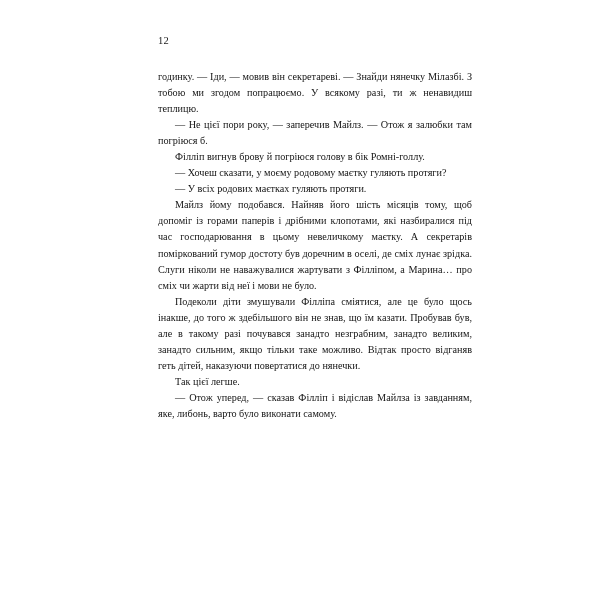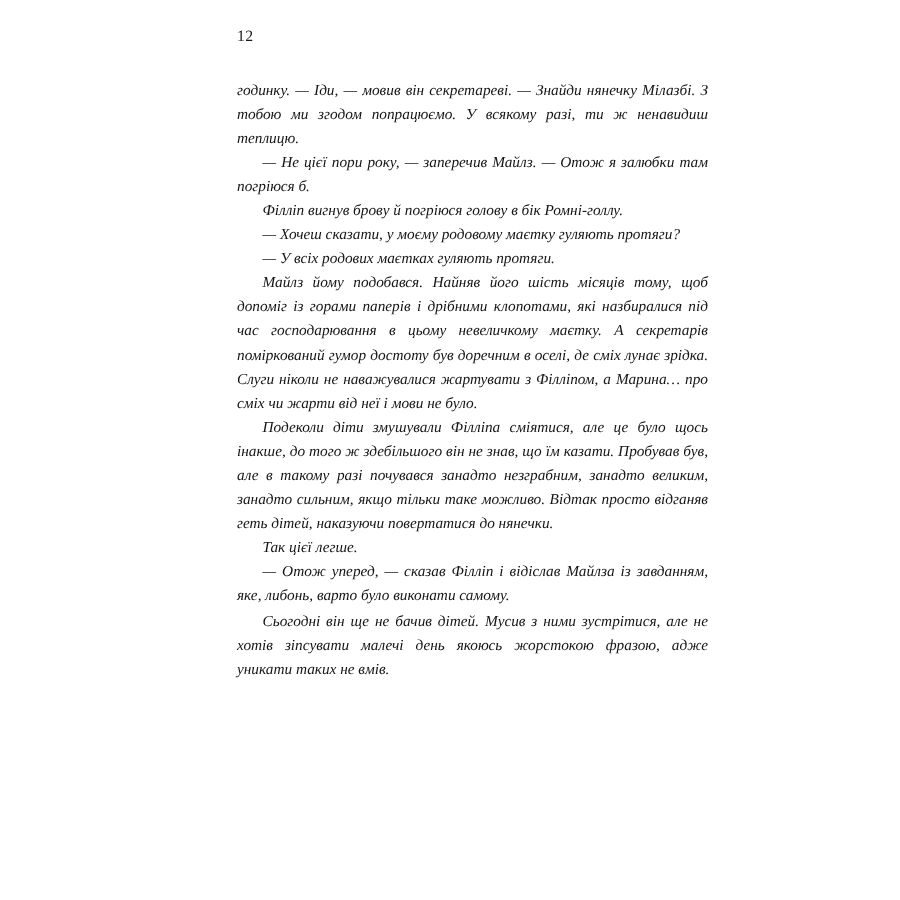--- a/index.html
+++ b/index.html
@@ -11,21 +11,21 @@
     height: 600px;
     background: #ffffff;
     font-family: "Liberation Serif", serif;
     overflow: hidden;
   }
   .page {
     position: relative;
     width: 600px;
     height: 600px;
     box-sizing: border-box;
-    padding: 20px 128px 0 158px;
+    padding: 36px 128px 0 158px;
   }
   .page-number {
     font-family: "Liberation Serif", serif;
     font-size: 10.5px;
     color: #1a1a1a;
     letter-spacing: 0.2px;
     margin: 0 0 22px 0;
     line-height: 1;
   }
   .body-text {
@@ -33,36 +33,34 @@
     font-size: 10.2px;
     line-height: 16.1px;
     color: #141414;
     text-align: justify;
     text-justify: inter-word;
     hyphens: manual;
   }
   .body-text p {
     margin: 0;
     text-indent: 17px;
-    font-style: italic;
   }
   .body-text p.noindent {
     text-indent: 0;
   }
 </style>
 </head>
 <body>
 
 <div class="page">
   <div class="page-number">12</div>
   <div class="body-text">
     <p class="noindent">годинку. — Іди, — мовив він секретареві. — Знайди нянечку Мілазбі. З тобою ми згодом попрацюємо. У всякому разі, ти ж ненавидиш теплицю.</p>
     <p>— Не цієї пори року, — заперечив Майлз. — Отож я залюбки там погріюся б.</p>
     <p>Філліп вигнув брову й погріюся голову в бік Ромні-голлу.</p>
     <p>— Хочеш сказати, у моєму родовому маєтку гуляють протяги?</p>
     <p>— У всіх родових маєтках гуляють протяги.</p>
     <p>Майлз йому подобався. Найняв його шість місяців тому, щоб допоміг із горами паперів і дрібними клопотами, які назбиралися під час господарювання в цьому невеличкому маєтку. А секретарів поміркований гумор достоту був доречним в оселі, де сміх лунає зрідка. Слуги ніколи не наважувалися жартувати з Філліпом, а Марина… про сміх чи жарти від неї і мови не було.</p>
     <p>Подеколи діти змушували Філліпа сміятися, але це було щось інакше, до того ж здебільшого він не знав, що їм казати. Пробував був, але в такому разі почувався занадто незграбним, занадто великим, занадто сильним, якщо тільки таке можливо. Відтак просто відганяв геть дітей, наказуючи повертатися до нянечки.</p>
     <p>Так цієї легше.</p>
     <p>— Отож уперед, — сказав Філліп і відіслав Майлза із завданням, яке, либонь, варто було виконати самому.</p>
-    <p>Сьогодні він ще не бачив дітей. Мусив з ними зустрітися, але не хотів зіпсувати малечі день якоюсь жорстокою фразою, адже уникати таких не вмів.</p>
   </div>
 </div>
 
 </body></html>

